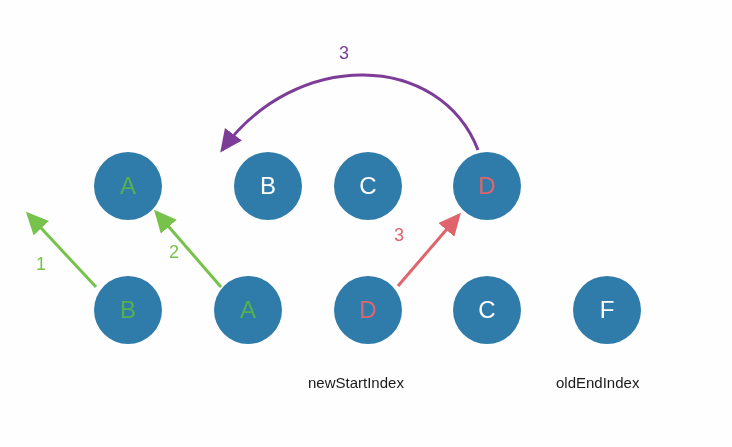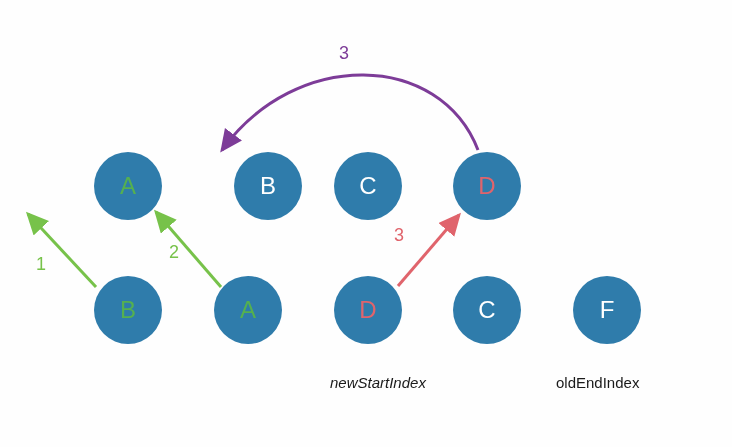--- a/index.html
+++ b/index.html
@@ -74,21 +74,21 @@
 
     <line x1="96" y1="287" x2="28" y2="214" stroke="#77c24a" stroke-width="3" marker-end="url(#ah-green)"></line>
 
     <line x1="221" y1="287" x2="156" y2="212" stroke="#77c24a" stroke-width="3" marker-end="url(#ah-green)"></line>
 
     <line x1="398" y1="286" x2="459" y2="215" stroke="#e0646c" stroke-width="3" marker-end="url(#ah-red)"></line>
 
     <path d="M478,150 C440,52 296,48 222,150" fill="none" stroke="#7d3c98" stroke-width="3" marker-end="url(#ah-purple)"></path>
   </svg>
 
-  <div class="idx-label" style="left:330px; top:374px;font-style:italic;">newStartIndex</div>
+  <div class="idx-label" style="left:308px; top:374px;">newStartIndex</div>
   <div class="idx-label" style="left:556px; top:374px;">oldEndIndex</div>
 
   <div class="node lt-green" style="left:94px; top:152px;">
     <span class="node-letter">A</span>
   </div>
   <div class="node lt-white" style="left:234px; top:152px;">
     <span class="node-letter">B</span>
   </div>
   <div class="node lt-white" style="left:334px; top:152px;">
     <span class="node-letter">C</span>

